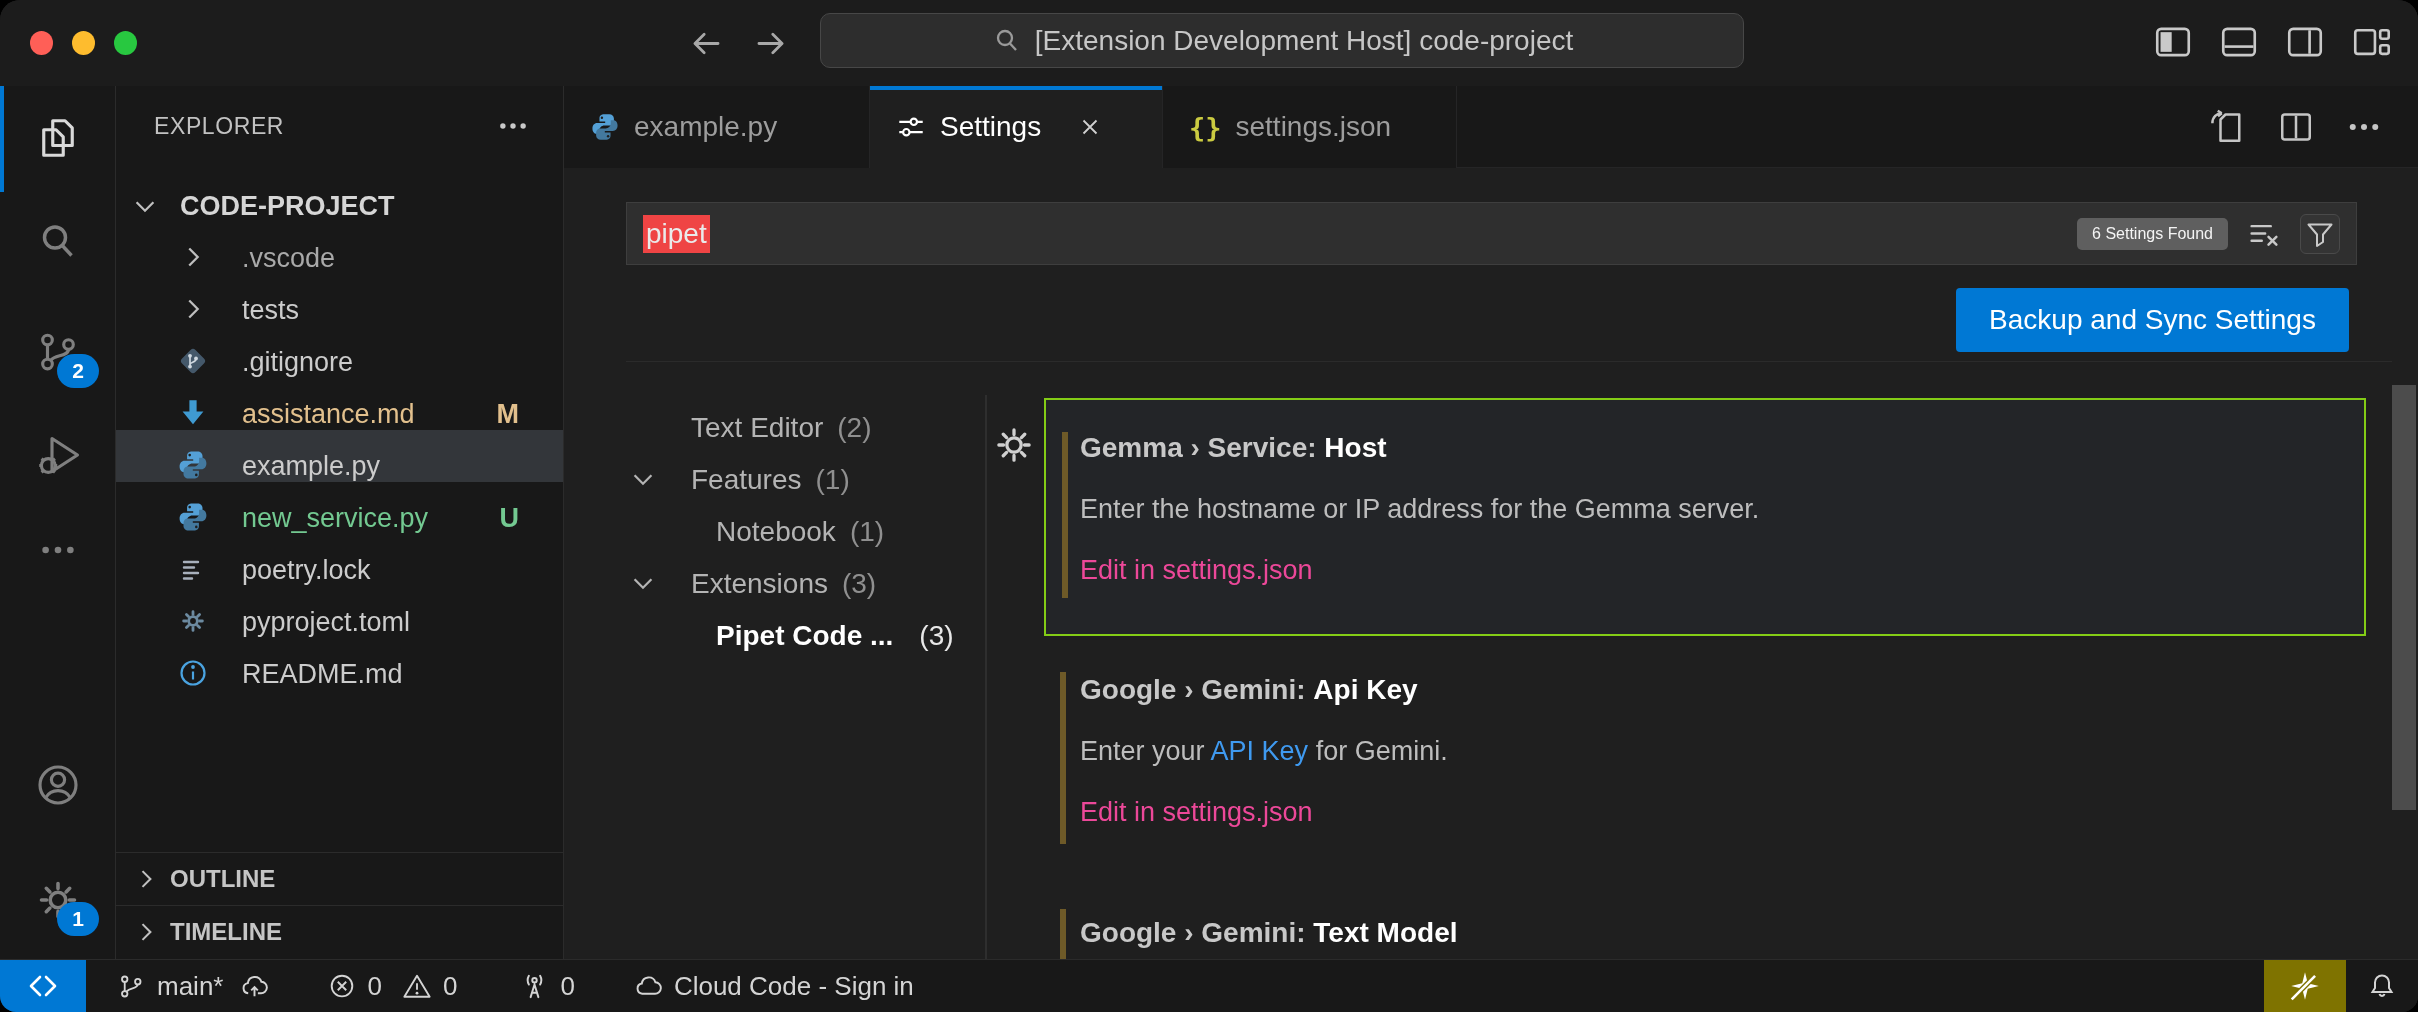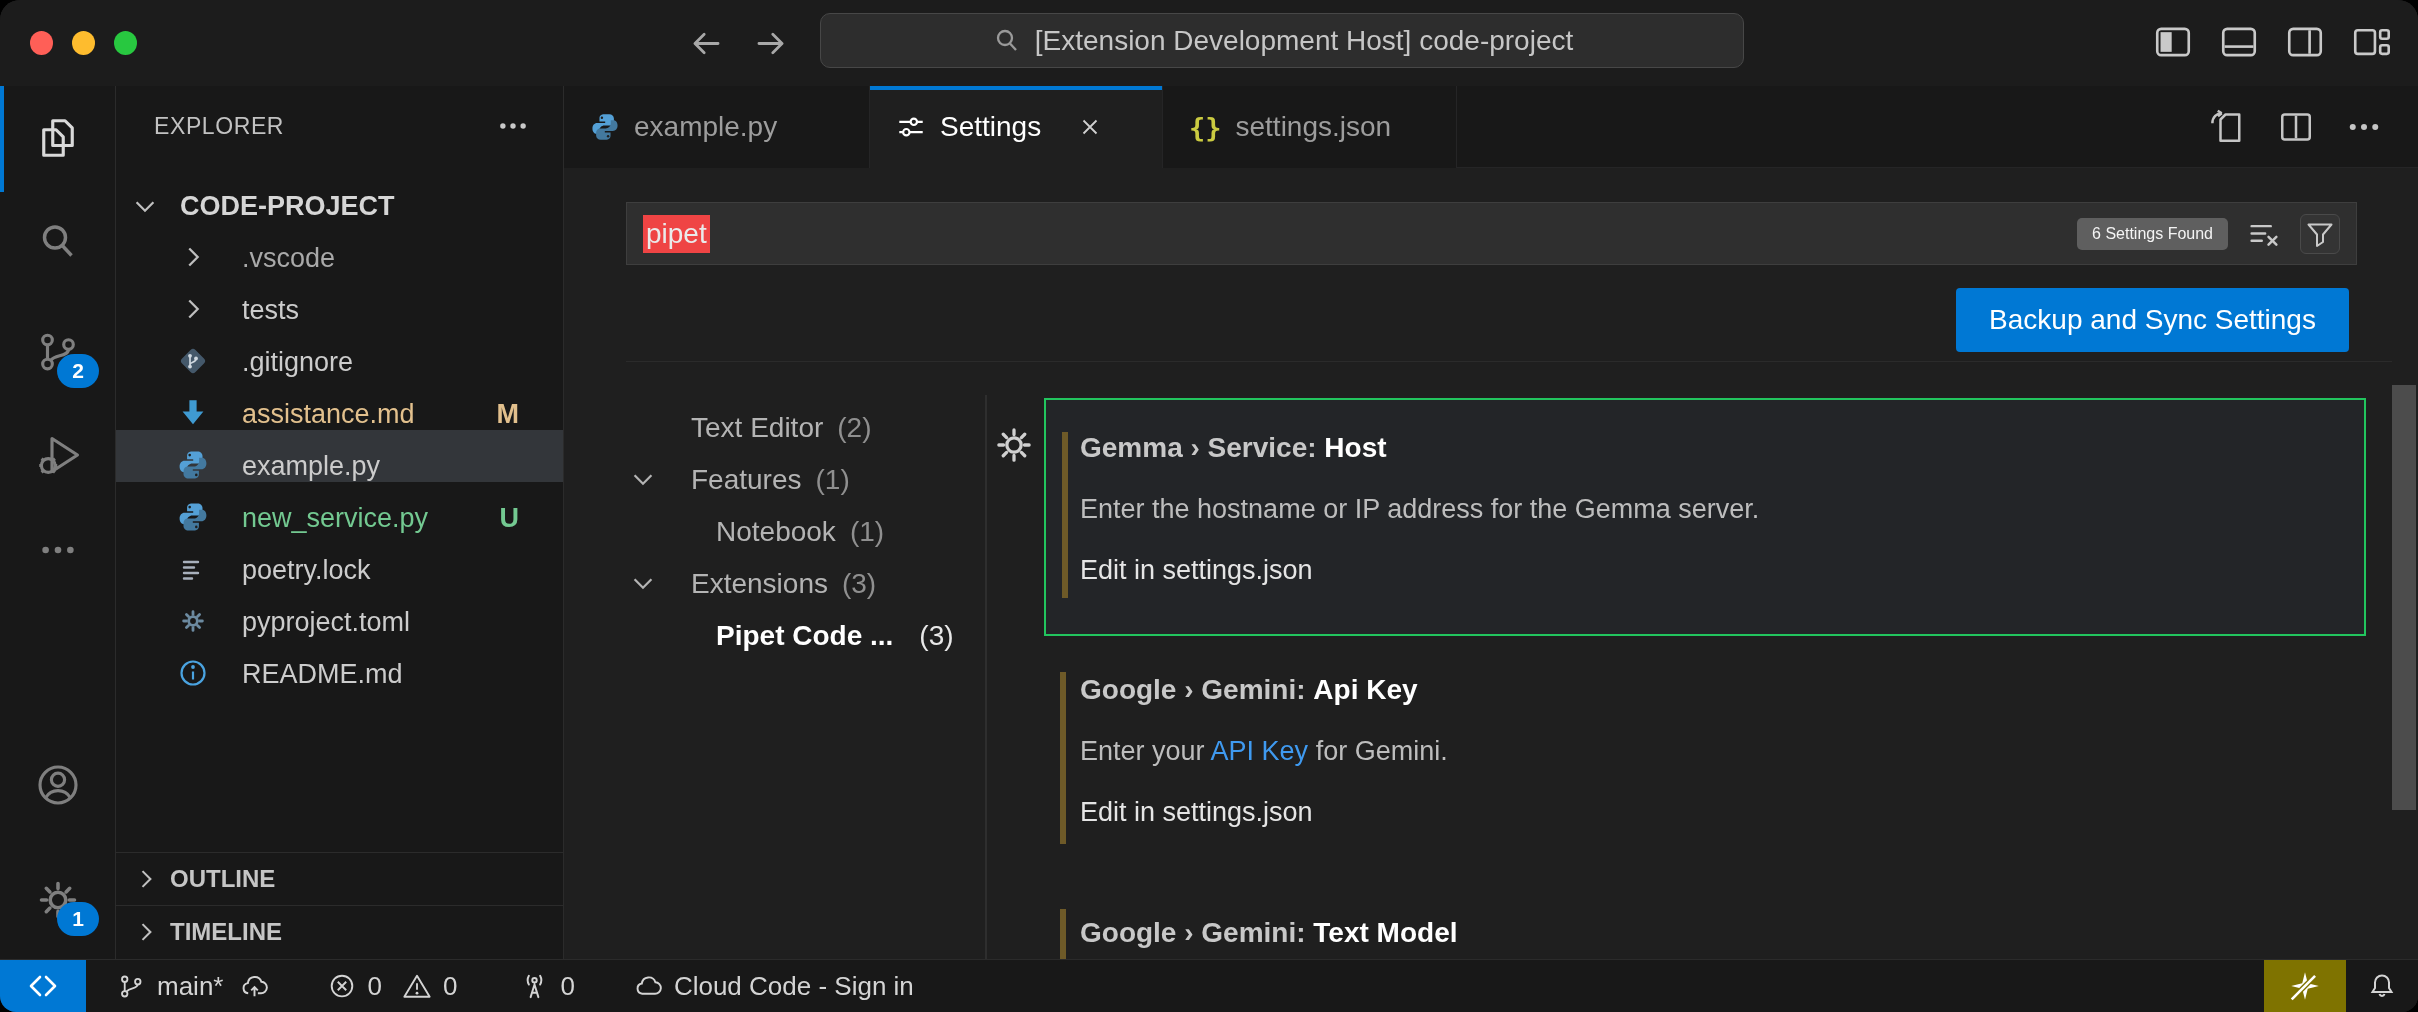--- a/index.html
+++ b/index.html
@@ -72,23 +72,23 @@
   .tocrow .cnt{margin-left:14px;color:#8f8f8f;}
   .tocrow.active{color:#fff;font-weight:700;}
   .tocrow.active .cnt{color:#e8e8e8;font-weight:400;margin-left:26px;}
   .sash{position:absolute;left:421px;top:227px;bottom:0;width:2px;background:#2e2e2e;}
   .rowgear{position:absolute;left:427px;top:254px;width:46px;height:46px;color:#d0d0d0;display:flex;align-items:center;justify-content:center;}
   .srow{position:absolute;left:480px;width:1322px;box-sizing:border-box;}
   .srow .modbar{position:absolute;left:16px;width:6px;background:#6e5a28;}
   .stitle{font-size:28px;color:#c8c8c8;font-weight:600;}
   .stitle .nm{color:#fff;font-weight:700;}
   .sdesc{margin-top:30px;font-size:27px;color:#bdbdbd;}
-  .slink{margin-top:30px;font-size:27px;color:#e5e5e5;}
+  .slink{margin-top:30px;font-size:27px;color:#ec4899;}
   a.inline{color:#3f9af0;text-decoration:none;}
-  .sr1{top:230px;height:238px;border:2px solid #22c55e;background:#232528;padding:32px 0 0 34px;}
+  .sr1{top:230px;height:238px;border:2px solid #84cc16;background:#232528;padding:32px 0 0 34px;}
   .sr1 .modbar{top:32px;height:166px;}
   .sr2{top:492px;height:240px;padding:14px 0 0 36px;}
   .sr2 .modbar{top:12px;height:172px;}
   .sr3{top:735px;height:200px;padding:14px 0 0 36px;}
   .sr3 .modbar{top:6px;height:140px;}
   .vscroll{position:absolute;right:2px;top:217px;width:24px;height:425px;background:#4c4c4c;}
   
   .statusbar{position:absolute;left:0;right:0;bottom:0;height:52px;background:#181818;border-top:1px solid #2b2b2b;
              display:flex;align-items:center;color:#d4d4d4;font-size:26px;}
   .remote{width:86px;height:52px;background:#0078d4;color:#fff;display:flex;align-items:center;justify-content:center;}

